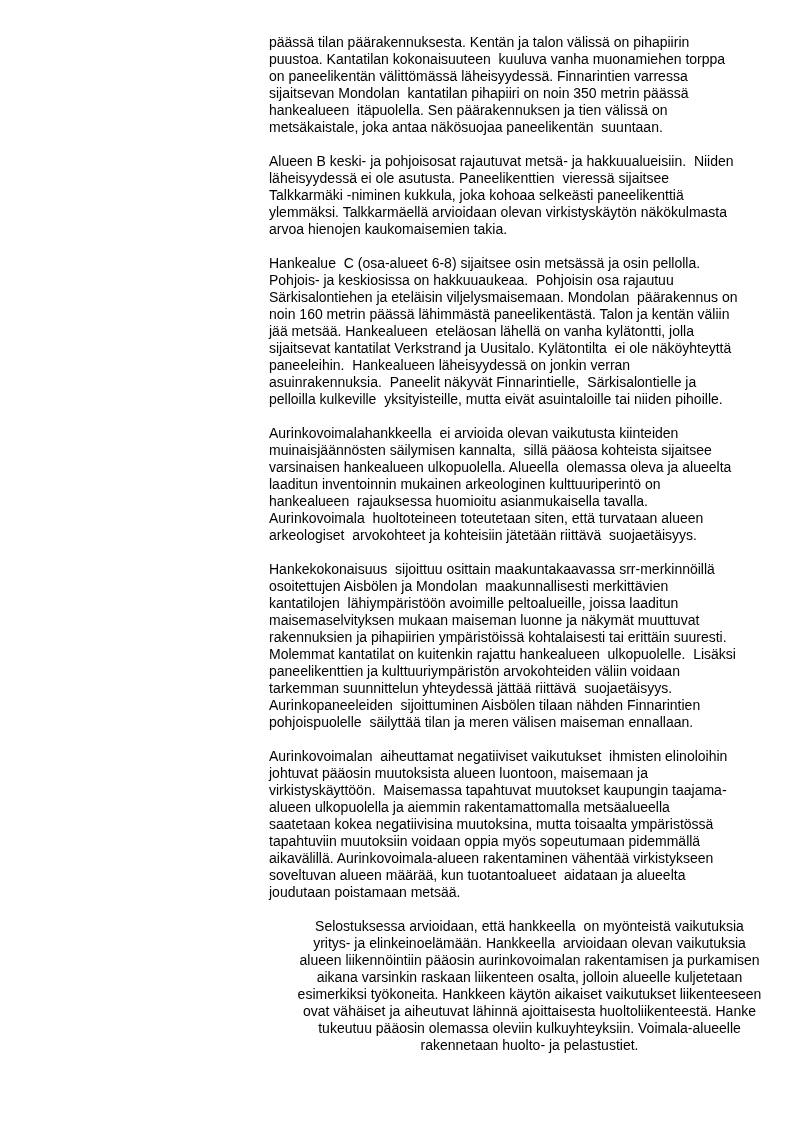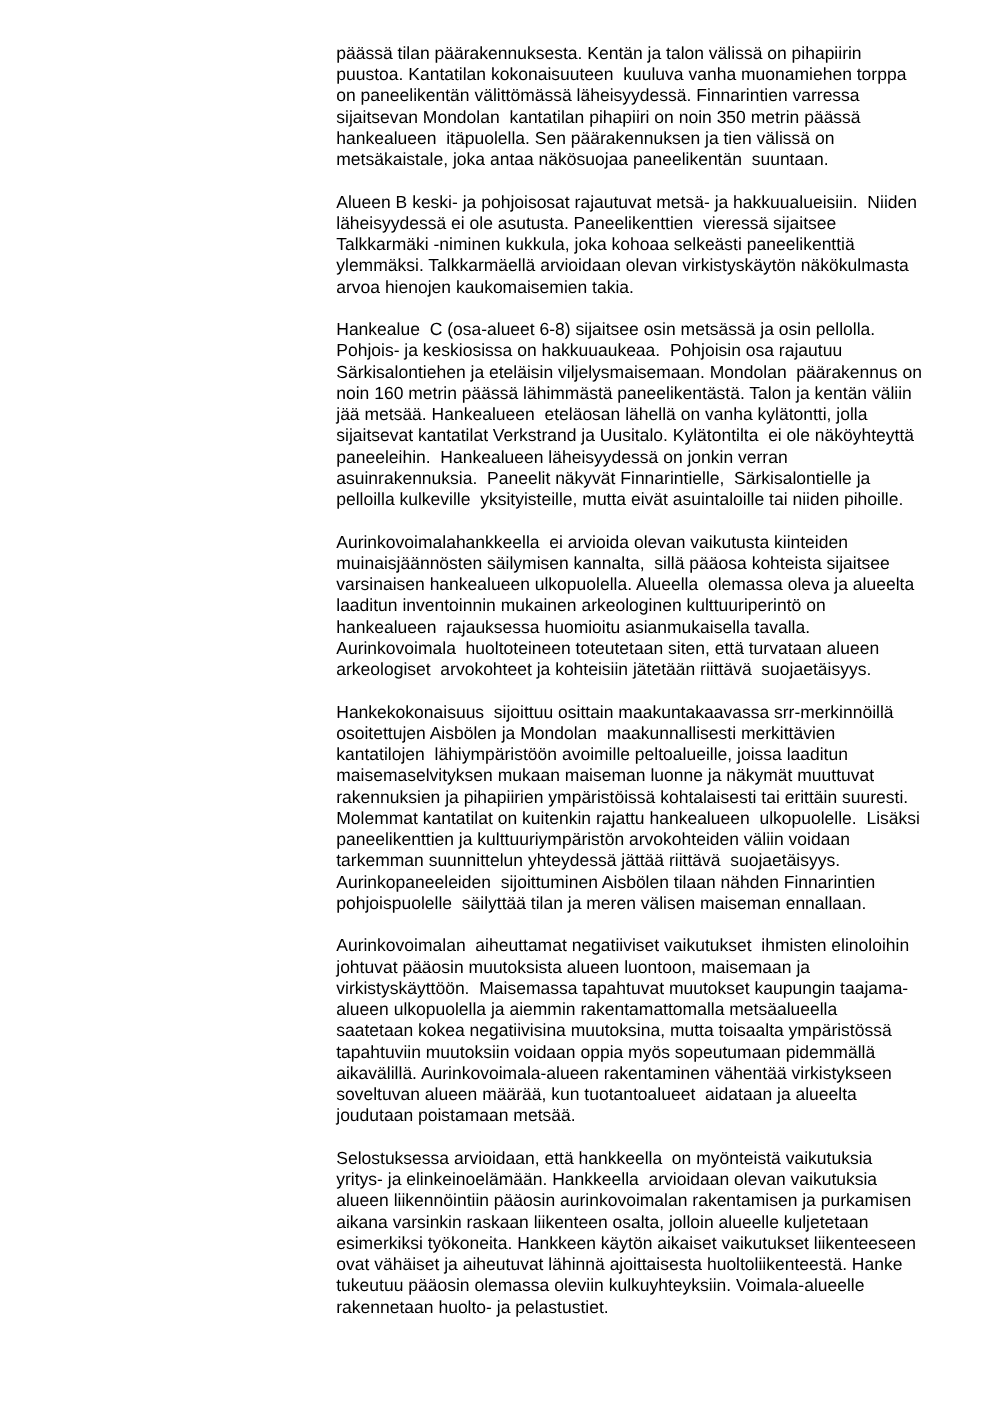--- a/index.html
+++ b/index.html
@@ -30,21 +30,21 @@
     width: 545px;
     color: #000000;
     font-size: 14px;
     line-height: 17px;
     letter-spacing: 0;
   }
   .para {
     margin: 0 0 17px 0;
     white-space: pre-wrap;
   }
-  .para:last-child { margin-bottom: 0; }
+  .para:last-child { margin-bottom: 0; text-align: center; }
 </style>
 </head>
 <body>
 
 <div class="page">
   <div class="text-column">
     <p class="para">päässä tilan päärakennuksesta. Kentän ja talon välissä on pihapiirin
 puustoa. Kantatilan kokonaisuuteen  kuuluva vanha muonamiehen torppa
 on paneelikentän välittömässä läheisyydessä. Finnarintien varressa
 sijaitsevan Mondolan  kantatilan pihapiiri on noin 350 metrin päässä

